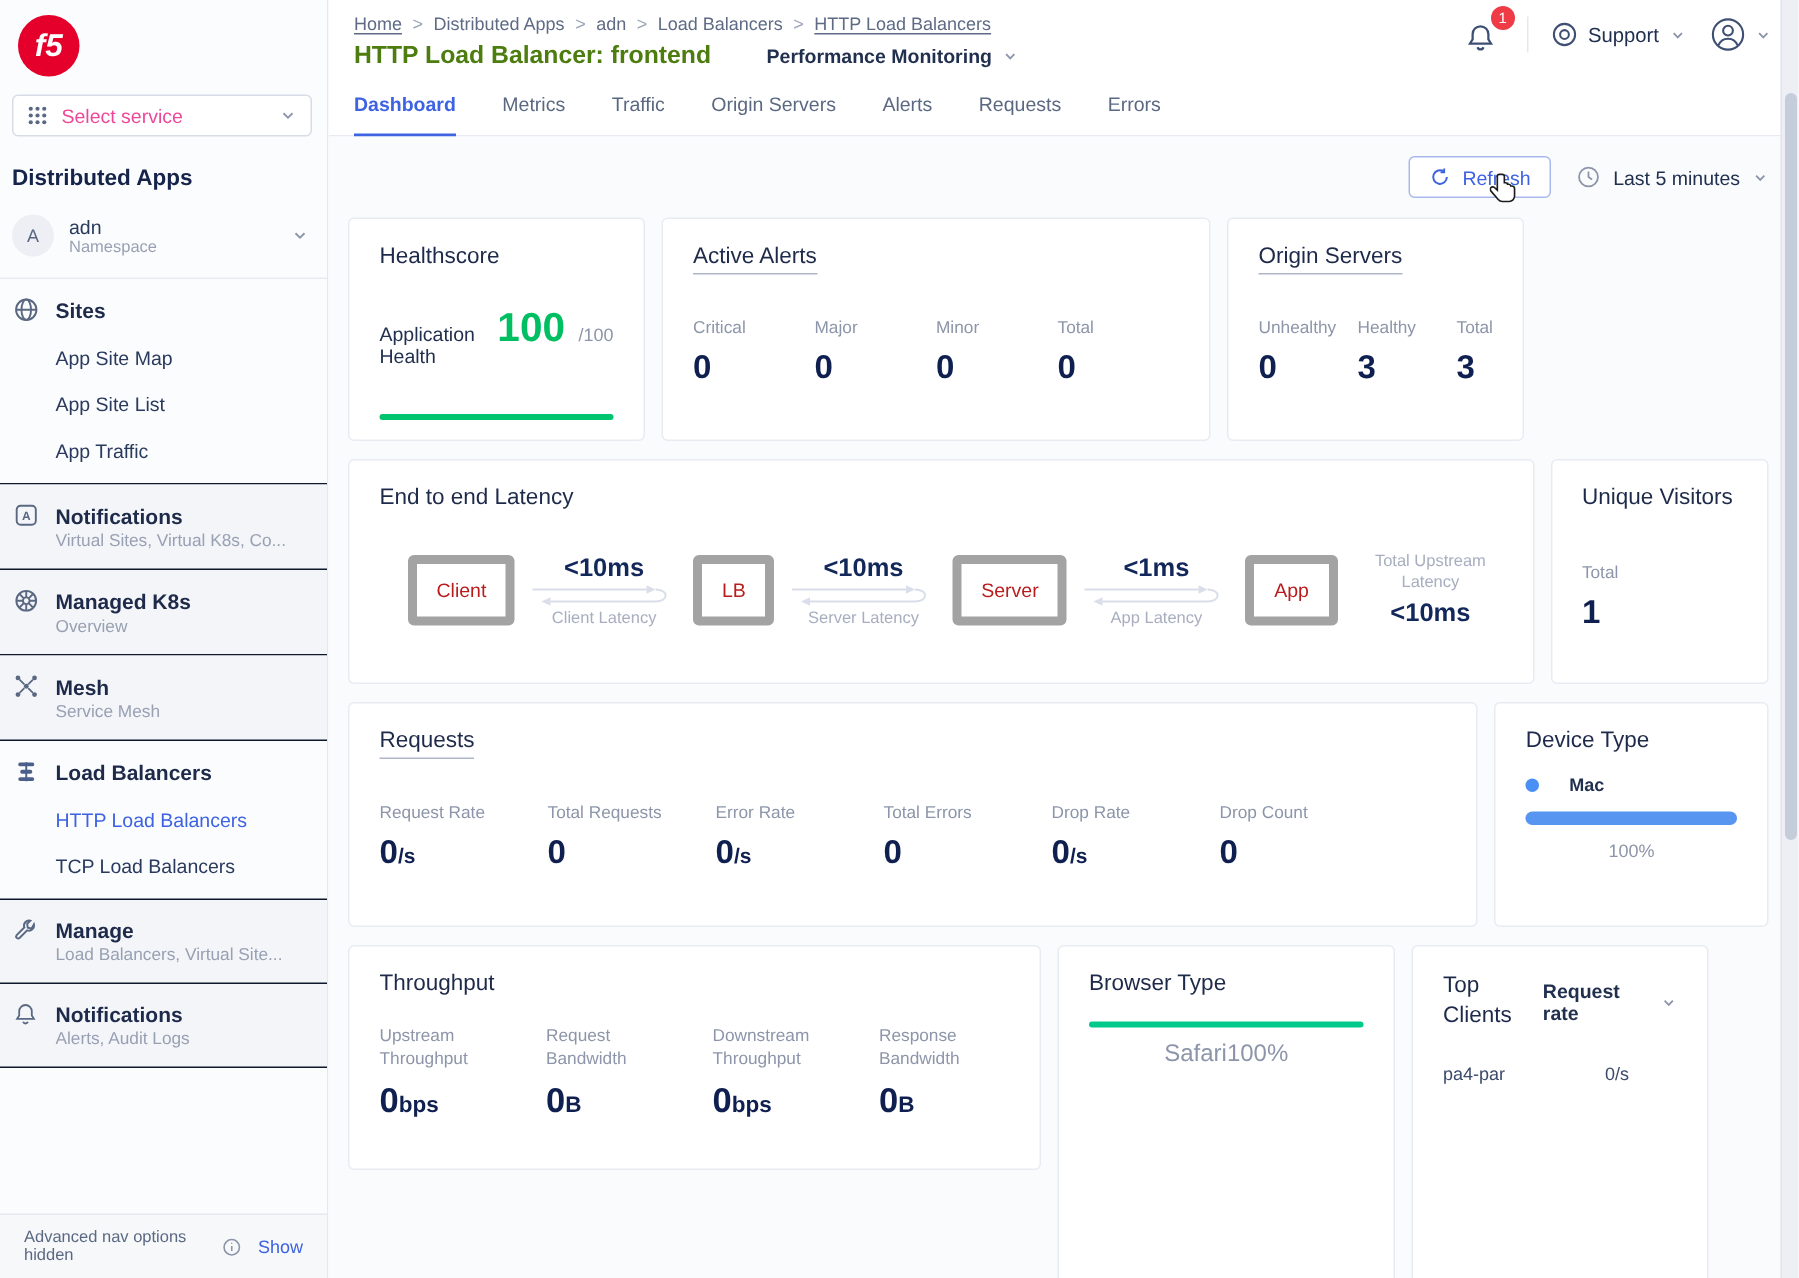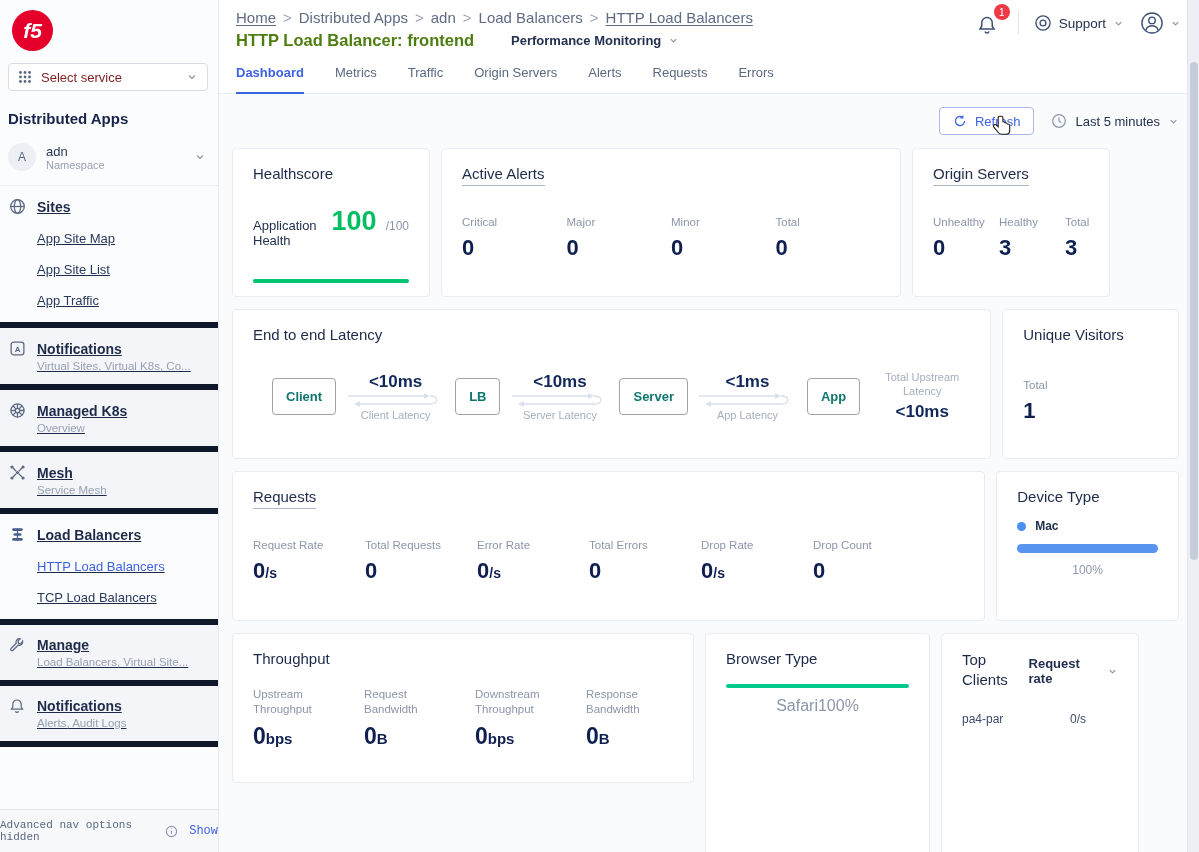--- a/index.html
+++ b/index.html
@@ -3,43 +3,43 @@
 <meta charset="utf-8">
 <style>
   * { margin:0; padding:0; box-sizing:border-box; }
   html,body { width:1199px; height:852px; overflow:hidden; }
   body { font-family:"Liberation Sans",sans-serif; background:#fff; color:#1e2a4a; position:relative; }
   .app { display:flex; width:1199px; height:852px; }
 
   
   .sidebar { width:219px; min-width:219px; background:#fbfcfd; border-right:1px solid #e5e8f0; display:flex; flex-direction:column; }
   .logo { width:41px; height:41px; border-radius:50%; background:#e4002b; color:#fff; font-weight:bold; font-style:italic; font-size:21px; display:flex; align-items:center; justify-content:center; margin:10px 0 0 12px; }
-  .select-service { margin:12px 10px 0 8px; height:28px; background:#fff; border:1px solid #d7dce6; border-radius:4px; display:flex; align-items:center; gap:9px; padding:0 9px; font-size:13px; color:#7f1d1d; cursor:pointer; }
+  .select-service { margin:12px 10px 0 8px; height:28px; background:#fff; border:1px solid #d7dce6; border-radius:4px; display:flex; align-items:center; gap:9px; padding:0 9px; font-size:13px; color:#ec4899; cursor:pointer; }
   .select-service .chev { margin-left:auto; }
   .side-title { font-size:15px; font-weight:bold; color:#16244a; margin:19px 8px 12px 8px; }
   .ns-row { display:flex; align-items:center; gap:10px; padding:4px 12px 14px 8px; border-bottom:1px solid #e8ebf2; cursor:pointer; }
   .avatar { width:28px; height:28px; border-radius:50%; background:#edeff4; color:#5a6882; font-size:12px; display:flex; align-items:center; justify-content:center; }
   .ns-name { font-size:13px; color:#2a3a5e; line-height:15px; }
   .ns-sub { font-size:11px; color:#98a0b3; }
   .ns-row .chev { margin-left:auto; }
-  .nav-sec { padding:12px 8px; border-bottom:6px solid #0f172a;text-decoration:underline; }
+  .nav-sec { padding:12px 8px; border-bottom:1px solid #0f172a; }
   .nav-sec.gray { background:#f3f5f8; }
   .sec-head { display:flex; align-items:center; gap:11px; font-size:14px; font-weight:bold; color:#1e2a4a; cursor:pointer; }
   .sec-head .icon { width:18px; display:flex; justify-content:center; }
   .sec-sub { font-size:11.5px; color:#98a0b3; margin:3px 0 0 29px; white-space:nowrap; overflow:hidden; }
   .subitem { display:block; font-size:13px; color:#2a3a5e; margin:16px 0 2px 29px; cursor:pointer; text-decoration:none; }
   .subitem.active { color:#3d62e2; }
   .side-spacer { flex:1; }
-  .side-footer { border-top:1px solid #e5e8f0; background:#f7f8fa; padding:9px 0; font-size:11px; color:#5a6882; display:flex; align-items:center; gap:5px;font-family:Liberation Mono, monospace; }
+  .side-footer { border-top:1px solid #e5e8f0; background:#f7f8fa; padding:9px 16px; font-size:11px; color:#5a6882; display:flex; align-items:center; gap:5px; }
   .side-footer .show { color:#3d62e2; font-size:12px; margin-left:6px; cursor:pointer; }
 
   
   .main { flex:1; display:flex; flex-direction:column; background:#fff; position:relative; overflow:hidden; }
   .topbar { padding:9px 30px 0 17px; position:relative; }
-  .breadcrumb { display:flex; align-items:center; gap:7px; font-size:15px; color:#5f6b85; }
+  .breadcrumb { display:flex; align-items:center; gap:7px; font-size:12px; color:#5f6b85; }
   .crumb.link { text-decoration:underline; text-underline-offset:2px; cursor:pointer; }
   .bc-sep { color:#9aa3b8; }
   .title-row { display:flex; align-items:center; margin-top:5px; }
   .page-title { font-size:16.5px; font-weight:600; color:#4d7c0f; }
   .perf-select { margin-left:37px; font-size:13px; font-weight:600; color:#22304f; display:flex; align-items:center; gap:7px; cursor:pointer; }
   .top-right { position:absolute; top:10px; right:18px; display:flex; align-items:center; gap:15px; }
   .bell-wrap { position:relative; cursor:pointer; padding:4px 6px 0 0; }
   .badge { position:absolute; top:-7px; right:-7px; min-width:16px; height:16px; border-radius:8px; background:#ee3b46; color:#fff; font-size:10px; display:flex; align-items:center; justify-content:center; padding:0 4px; }
   .vdiv { width:1px; height:24px; background:#e5e8f0; }
   .support { display:flex; align-items:center; gap:7px; font-size:13.5px; color:#22304f; cursor:pointer; }
@@ -48,21 +48,21 @@
   .tab { font-size:13px; color:#5a6882; padding-bottom:12px; cursor:pointer; }
   .tab.active { color:#3d62e2; font-weight:bold; border-bottom:2px solid #3d62e2; margin-bottom:-1px; }
 
   .content { flex:1; background:#fafbfd; padding:13px 20px 0 13px; overflow:hidden; }
   .toolbar { display:flex; justify-content:flex-end; align-items:center; gap:17px; height:28px; margin-bottom:13px; }
   .btn-refresh { height:28px; background:#fff; border:1px solid #a8b8ee; border-radius:4px; color:#3d62e2; font-size:13px; display:flex; align-items:center; gap:8px; padding:0 13px; cursor:pointer; }
   .time-range { display:flex; align-items:center; gap:8px; font-size:13px; color:#22304f; cursor:pointer; }
 
   .row { display:flex; gap:11px; margin-bottom:12px; }
   .card { background:#fff; border:1px solid #e8ebf2; border-radius:4px; padding:16px 20px; }
-  .w-s { width:198px; } .w-m { width:460px; } .w-l { width:830px; }
+  .w-s { width:198px; } .w-m { width:366px; } .w-l { width:830px; }
   .w-t { width:462px; } .w-b { width:225px; }
   .h-1 { height:149px; } .h-2 { height:150px; } .h-tall { height:235px; }
   .card-title { font-size:15px; color:#1e2a4a; }
   .card-title.link { display:inline-block; border-bottom:1px solid #aeb6c8; padding-bottom:3px; cursor:pointer; }
 
   .metrics { display:flex; margin-top:30px; }
   .metric { width:112px; }
   .metrics.tight { gap:0; }
   .metrics.tight .metric { width:auto; margin-right:22px; min-width:44px; }
   .m-label { font-size:11.5px; color:#8c95a9; }
@@ -71,34 +71,34 @@
 
   
   .hs-line { display:flex; align-items:baseline; gap:9px; margin-top:24px; }
   .hs-label { font-size:13px; color:#22304f; }
   .hs-value { font-size:27px; font-weight:bold; color:#00bf62; }
   .hs-denom { font-size:12px; color:#8c95a9; }
   .hs-bar { height:4px; background:#00c46e; border-radius:2px; margin-top:31px; }
 
   
   .flow { display:flex; align-items:center; margin-top:27px; margin-left:19px; }
-  .node { border:1px solid #a3a3a3; border-radius:4px; background:#fff; padding:10px 13px; font-size:13px; color:#0f766e;font-weight:bold; }
+  .node { border:6px solid #a3a3a3; border-radius:4px; background:#fff; padding:10px 13px; font-size:13px; color:#b91c1c; }
   .hop { width:117px; display:flex; flex-direction:column; align-items:center; margin:0 1px; }
   .hop-val { font-size:17px; font-weight:bold; color:#13285a; }
   .hop-label { font-size:11px; color:#a7aebf; margin-top:1px; }
   .lat-total { margin-left:14px; width:96px; text-align:center; }
   .lat-total-label { font-size:11px; color:#a7aebf; line-height:14px; }
   .lat-total-val { font-size:17px; font-weight:bold; color:#13285a; margin-top:4px; }
 
   
   .uv-block { margin-top:36px; }
   .uv-value { font-size:22px; font-weight:bold; color:#0f2050; margin-top:7px; }
 
   
-  .legend { display:flex; align-items:center; gap:9px; font-size:12px; font-weight:600; color:#22304f; margin-top:14px; }
+  .legend { display:flex; align-items:center; gap:20px; font-size:12px; font-weight:600; color:#22304f; margin-top:14px; }
   .dot { width:9px; height:9px; border-radius:50%; background:#4a90f4; }
   .dt-bar { height:9px; border-radius:5px; background:#5795f1; margin-top:11px; }
   .dt-pct { text-align:center; font-size:12px; color:#8c95a9; margin-top:10px; }
 
   
   .tp-row { display:flex; align-items:center; margin-top:20px;gap:24px; }
   .tp { width:106px; margin-right:4px; }
   .tp-label { font-size:11.5px; color:#8c95a9; line-height:15px; }
   .tp-value { font-size:23px; font-weight:bold; color:#0f2050; margin-top:6px; }
   .tp-unit { font-size:15px; }

